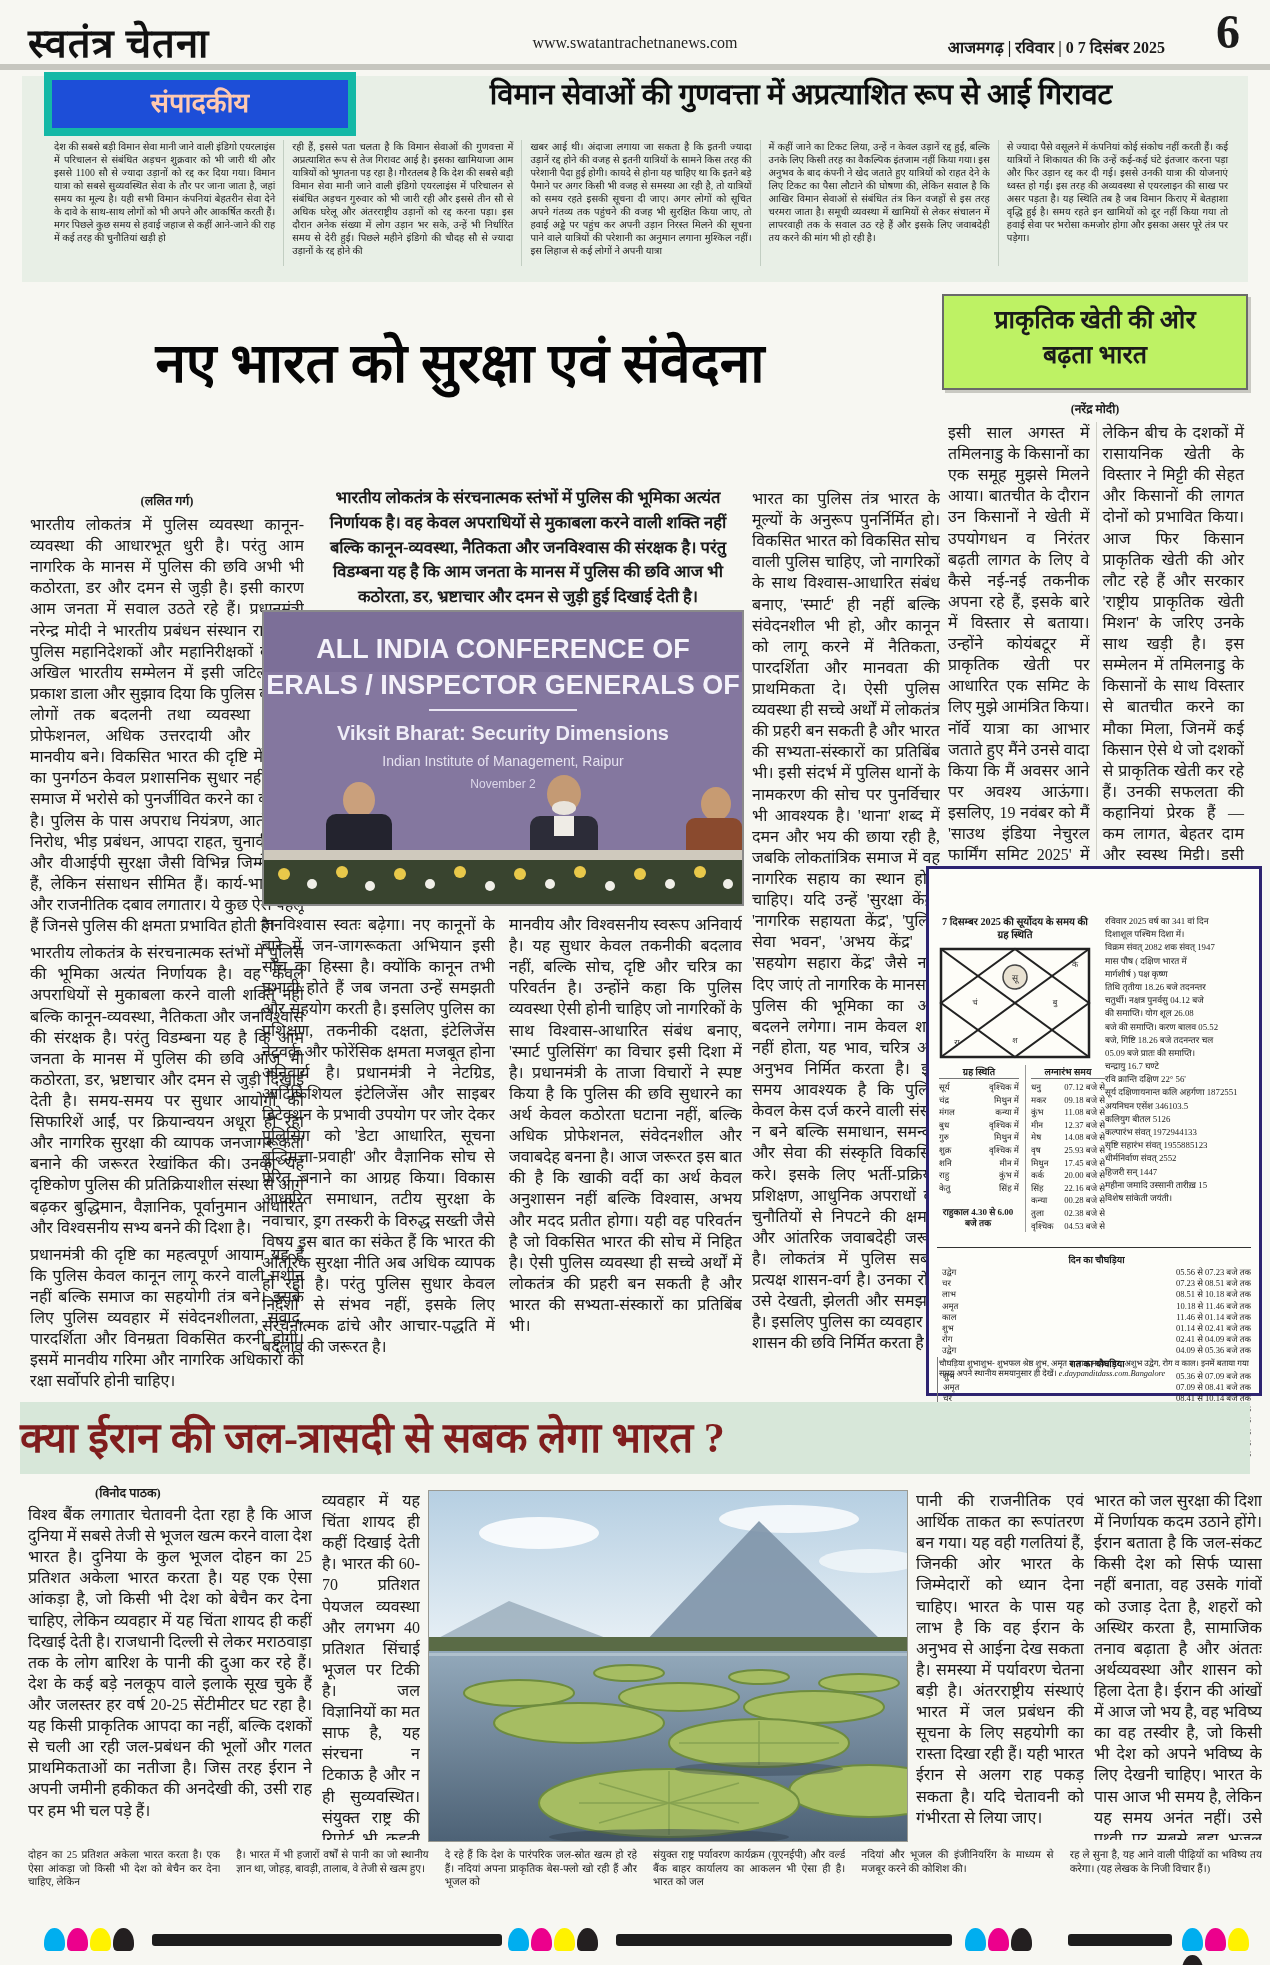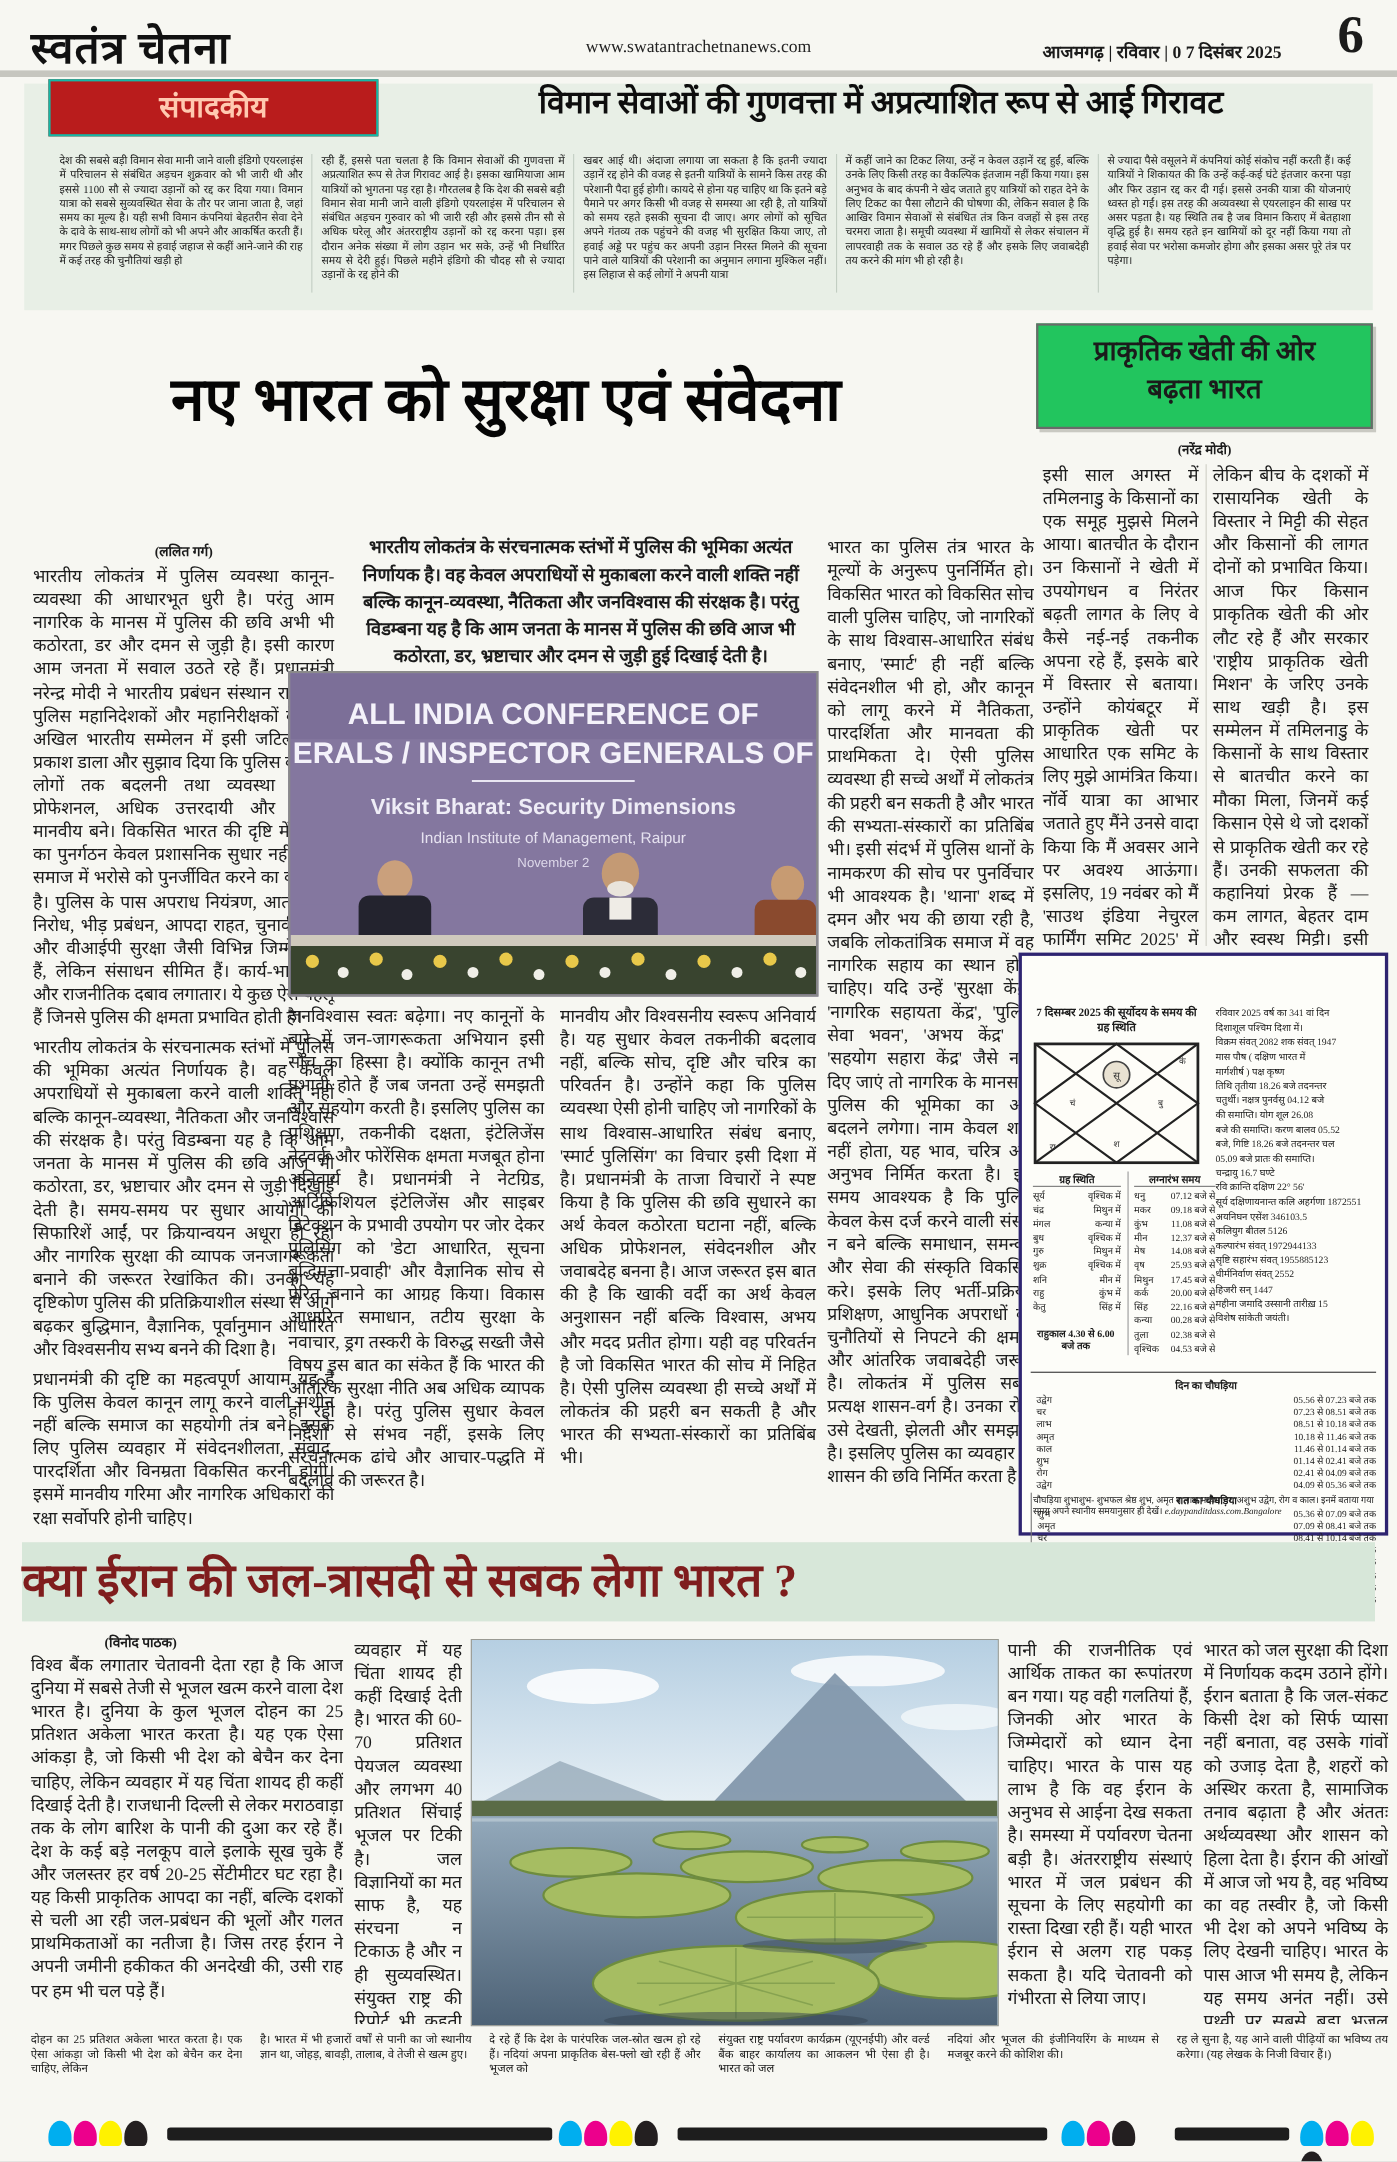--- a/index.html
+++ b/index.html
@@ -6,22 +6,22 @@
   .page{position:relative;width:1270px;height:1965px;margin:0 auto;background:#f7f7f2;
         font-family:"Liberation Serif","DejaVu Serif",serif;color:#1b1b1b;overflow:hidden;}
   
   .logo{position:absolute;left:28px;top:14px;font-size:40px;font-weight:bold;letter-spacing:1px;color:#111;}
   .site{position:absolute;left:0;right:0;top:34px;text-align:center;font-size:16px;color:#222;}
   .edition{position:absolute;right:105px;top:36px;font-size:16px;font-weight:bold;}
   .pagenum{position:absolute;right:30px;top:4px;font-size:48px;font-weight:bold;}
   .mast-rule{position:absolute;left:0;top:64px;width:100%;height:6px;background:#c6c6bf;}
   
   .sec-ed{position:absolute;left:22px;top:76px;width:1226px;height:206px;background:#e8efe6;}
-  .ed-label{position:absolute;left:22px;top:-4px;width:296px;height:48px;background:#b91c1c;
-            border:2px solid #14b8a6;color:#ffc9b0;font-size:27px;font-weight:bold;
+  .ed-label{position:absolute;left:22px;top:-4px;width:296px;height:48px;background:#1d4ed8;
+            border:8px solid #14b8a6;color:#ffc9b0;font-size:27px;font-weight:bold;
             text-align:center;line-height:46px;}
   .ed-headline{position:absolute;left:340px;right:8px;top:2px;text-align:center;
                font-size:29px;font-weight:bold;line-height:1.15;color:#0d0d0d;}
   .ed-cols{position:absolute;left:24px;right:12px;top:54px;bottom:6px;display:flex;}
   .ed-col{flex:1;font-size:9.8px;line-height:1.33;text-align:justify;overflow:hidden;padding:0 8px;}
   .ed-col + .ed-col{border-left:1px solid #c2cec2;}
   
   .lead-h{position:absolute;left:140px;top:296px;width:640px;text-align:center;
           font-size:55px;font-weight:bold;line-height:1.14;color:#050505;}
   .lead-byline{position:absolute;left:30px;top:492px;width:274px;text-align:center;
@@ -30,21 +30,21 @@
   .colA p,.bcol,.colC,.n-col,.i-col{font-size:16px;line-height:1.32;text-align:justify;}
   .colA p{margin:0 0 6px 0;}
   .standfirst{position:absolute;left:314px;top:486px;width:428px;font-size:16.5px;font-weight:bold;
               text-align:center;line-height:1.5;border-bottom:2px solid #444;padding-bottom:4px;}
   .photo{position:absolute;left:262px;top:610px;width:478px;height:292px;border:2px solid #8a8a8a;
          background:#84779f;overflow:hidden;}
   .below-photo{position:absolute;left:262px;top:914px;width:480px;height:476px;display:flex;gap:14px;}
   .bcol{flex:1;overflow:hidden;}
   .colC{position:absolute;left:752px;top:488px;width:188px;height:902px;overflow:hidden;}
   
-  .nature-box{position:absolute;left:942px;top:294px;width:306px;height:96px;background:#22c55e;
+  .nature-box{position:absolute;left:942px;top:294px;width:306px;height:96px;background:#bef264;
               border:2px solid #6a6a6a;box-shadow:3px 3px 0 #c9c9c2;text-align:center;
               font-size:25px;font-weight:bold;line-height:1.4;padding-top:6px;box-sizing:border-box;}
   .nature-byline{position:absolute;left:942px;top:400px;width:306px;text-align:center;
                  font-size:12px;font-weight:bold;}
   .nature-cols{position:absolute;left:942px;top:422px;width:308px;height:438px;display:flex;}
   .n-col{flex:1;overflow:hidden;padding:0 6px;}
   .n-col + .n-col{border-left:1px solid #cfcfc6;}
   
   .panchang{position:absolute;left:926px;top:866px;width:336px;height:530px;background:#fdfdf9;
             border:3px solid #2e2470;box-sizing:border-box;}

